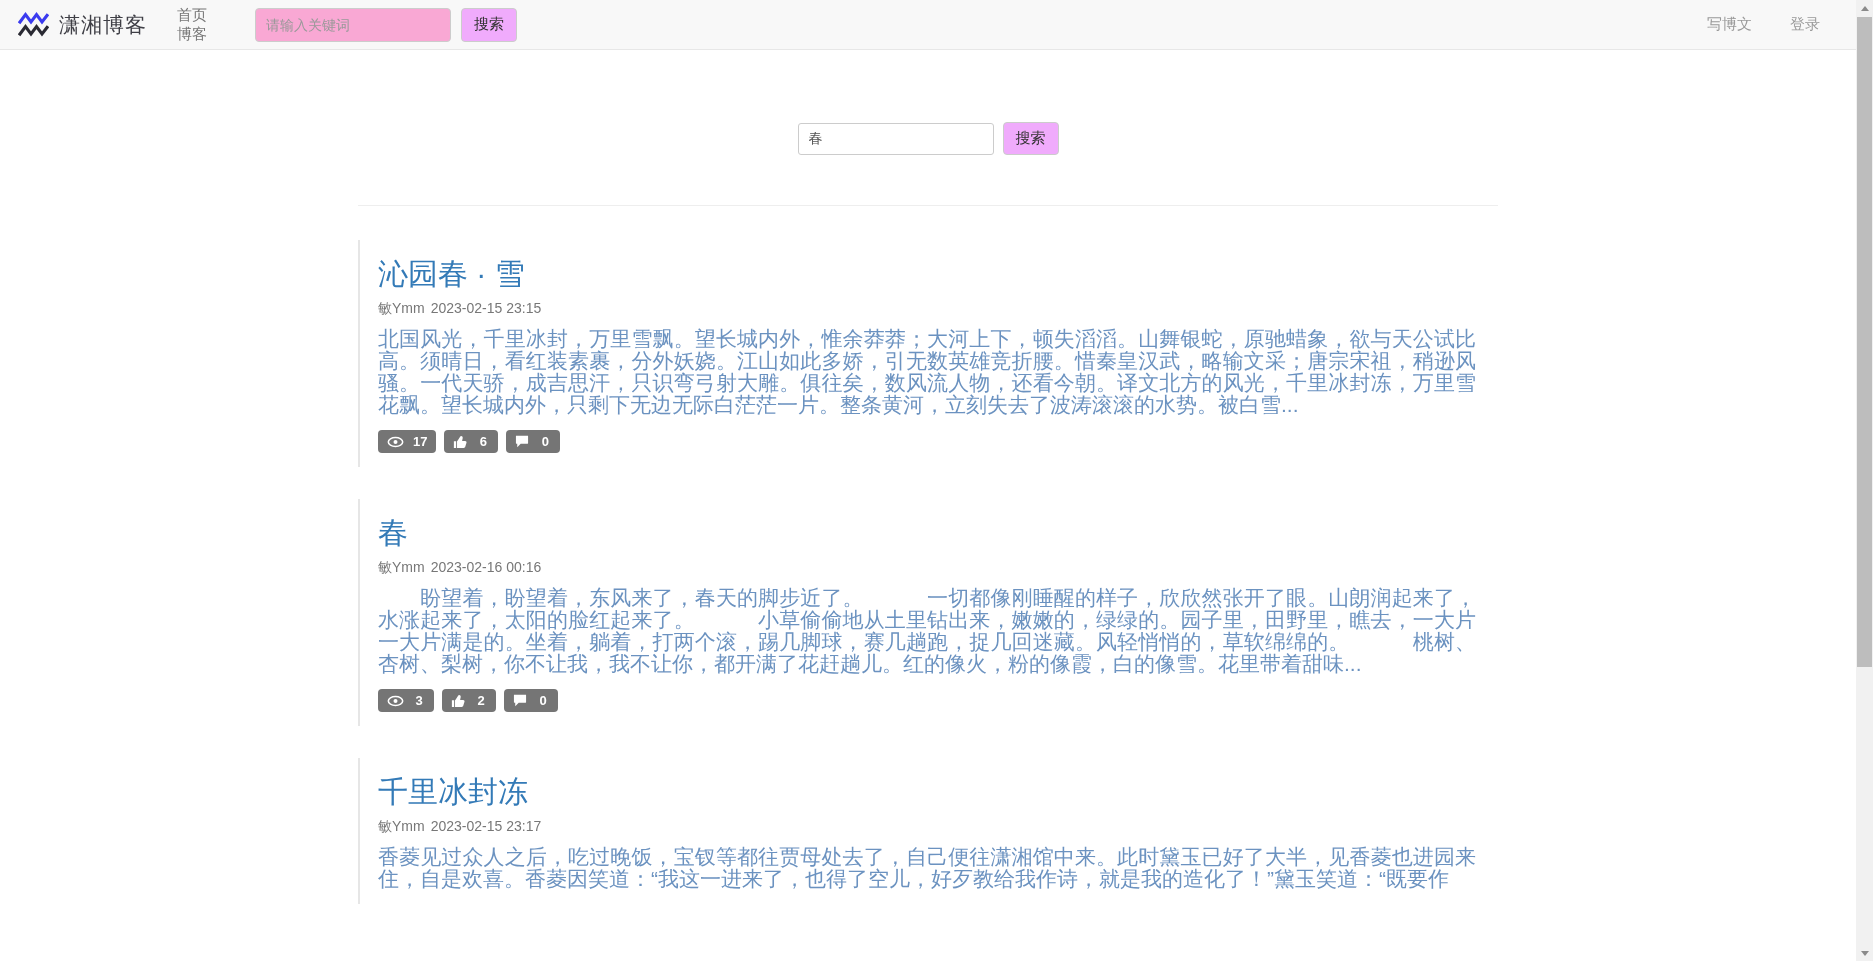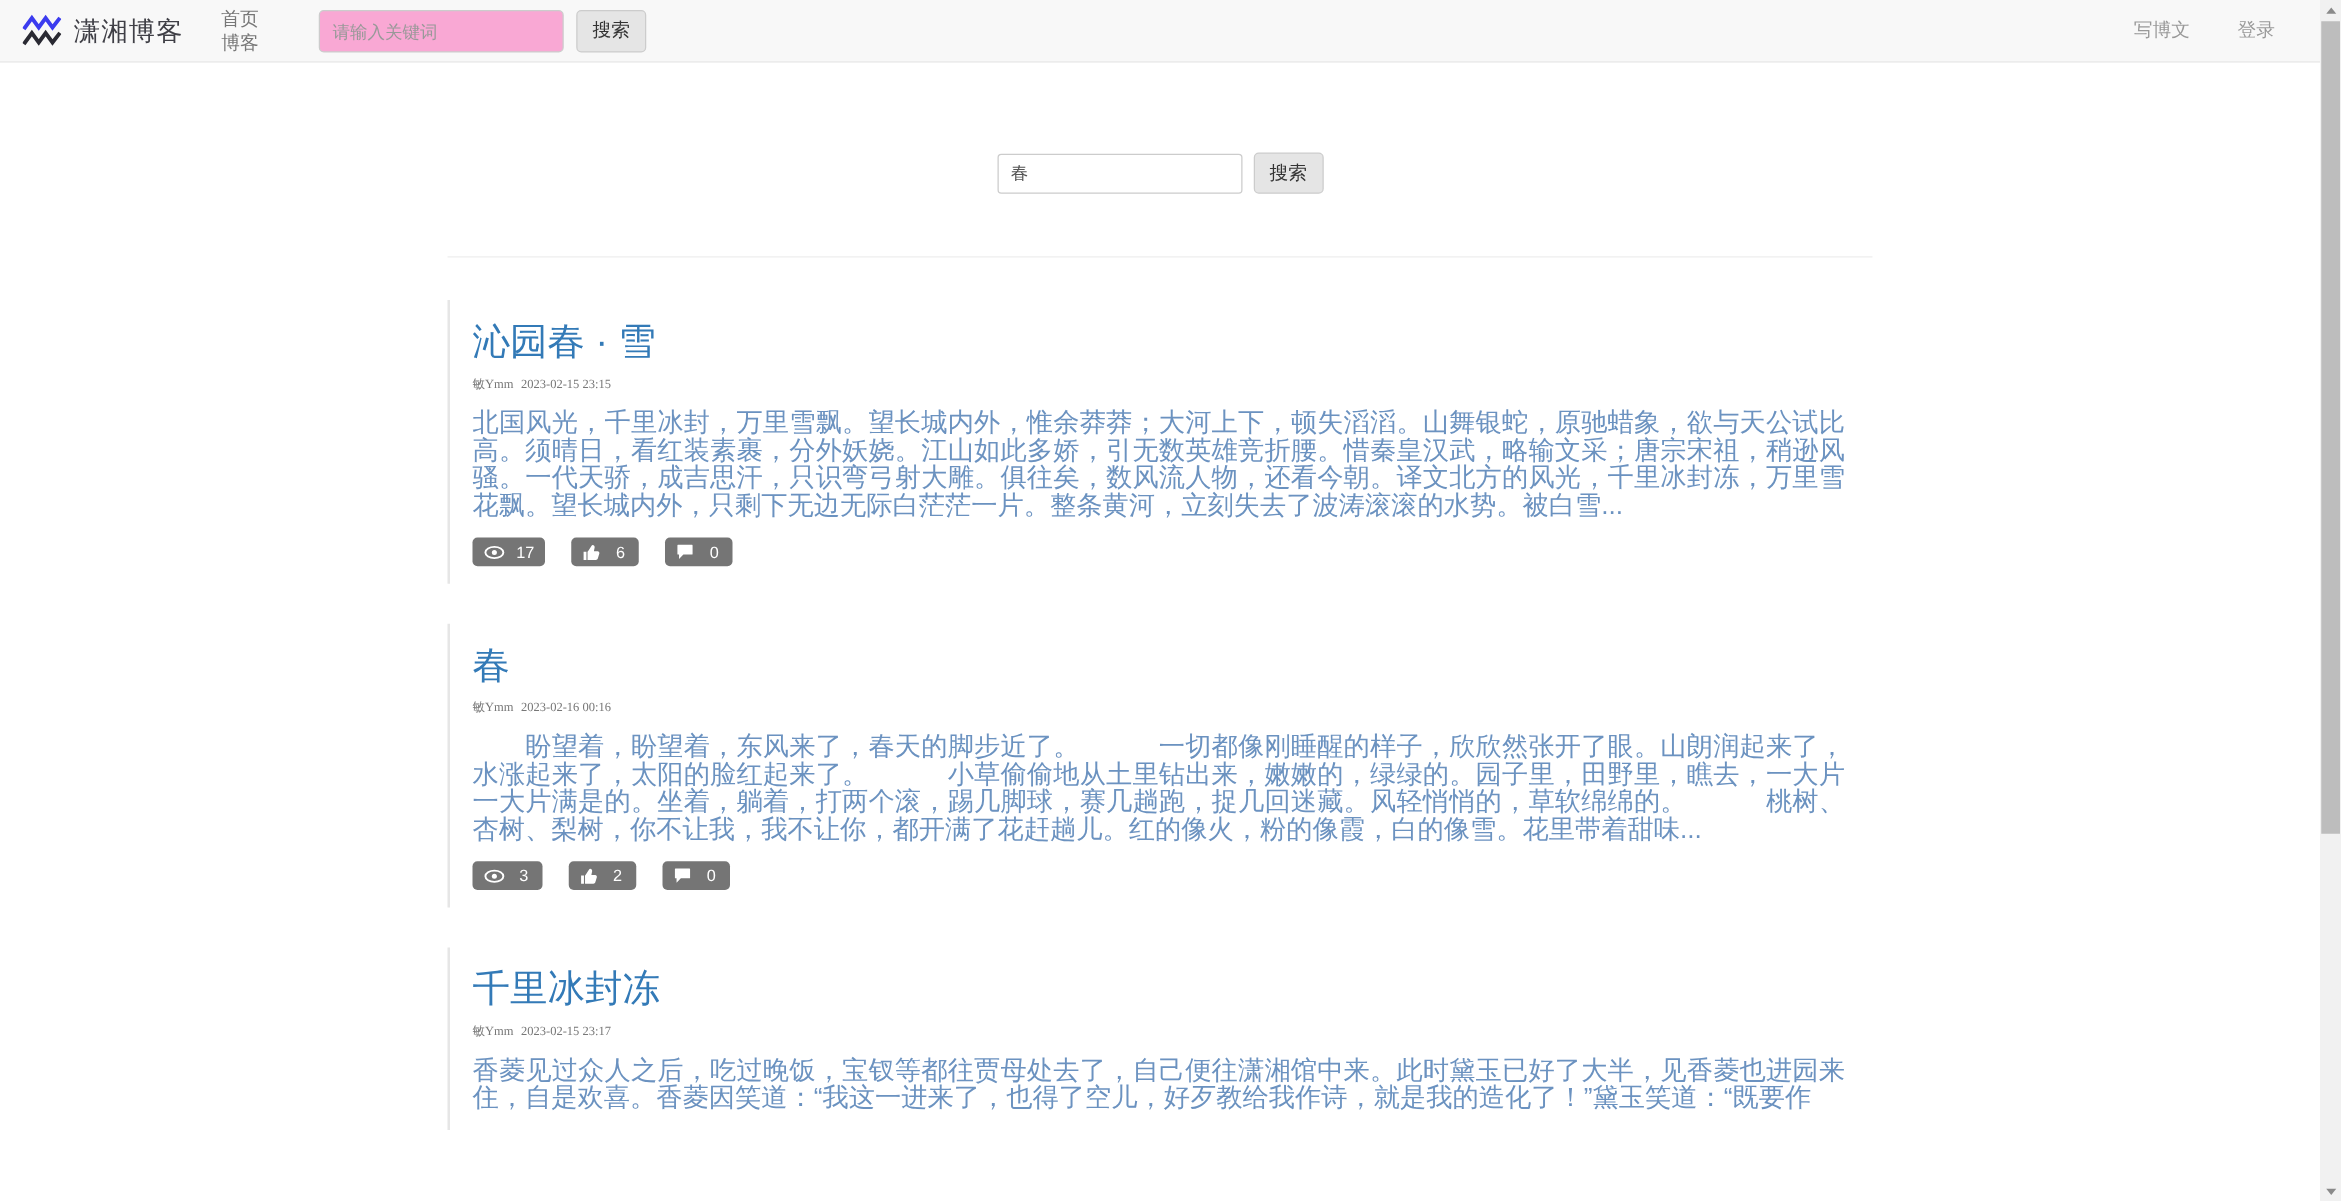--- a/index.html
+++ b/index.html
@@ -19,44 +19,44 @@
     display:flex;align-items:center;padding:0 18px;}
   .brand{display:flex;align-items:center;cursor:pointer;}
   .brand svg{display:block;}
   .brand-name{font-size:21px;color:#3f3f46;margin-left:10px;letter-spacing:1px;}
   .topnav{display:flex;margin-left:30px;flex-direction:column;}
   .topnav .nav-item{font-size:15px;color:#777;margin-right:34px;cursor:pointer;}
   .hdr-search{display:flex;align-items:center;margin-left:14px;}
   .hdr-search input{width:196px;height:34px;border:1px solid #ccc;border-radius:4px;
     padding:0 10px;font-size:14px;color:#555;background:#f9a8d4;outline:none;}
   .hdr-search input::placeholder{color:#999;}
-  .btn{height:34px;border:1px solid #ccc;border-radius:4px;background:#e5e5e5;color:#333;
+  .btn{height:34px;border:1px solid #ccc;border-radius:4px;background:#f0abfc;color:#333;
     font-size:15px;padding:0 12px;margin-left:10px;cursor:pointer;font-family:inherit;}
   .hdr-spacer{flex:1;}
   .hdr-actions{display:flex;align-items:flex-start;margin-right:18px;}
   .hdr-actions .action-link{font-size:15px;color:#999;margin-left:38px;cursor:pointer;}
 
   
   .main{width:1140px;margin:0 auto;}
   .search-section{margin-top:72px;display:flex;justify-content:center;align-items:center;}
   .search-section input{width:196px;height:32px;border:1px solid #ccc;border-radius:3px;
     padding:0 10px;font-size:14px;color:#555;outline:none;}
   .search-section .btn{height:33px;margin-left:9px;}
   .list-divider{border:none;border-top:1px solid #eee;margin-top:50px;margin-bottom:34px;}
 
   
   .post{border-left:2px solid #e6e6e6;padding:16px 22px 14px 18px;margin-bottom:32px;}
   .post-title{font-size:30px;line-height:36px;font-weight:500;color:var(--accent);cursor:pointer;}
-  .post-meta{margin-top:6px;font-size:10px;line-height:20px;color:var(--meta-gray);font-family:Liberation Serif, serif;}
+  .post-meta{margin-top:6px;font-size:14px;line-height:20px;color:var(--meta-gray);}
   .post-meta .post-author{margin-right:6px;}
   .post-excerpt{margin-top:10px;font-size:21px;line-height:22px;color:var(--excerpt-blue);
     text-align:justify;}
   .post-stats{margin-top:14px;display:flex;}
   .stat-badge{display:inline-flex;align-items:center;background:var(--badge-gray);color:#fff;
-    border-radius:4px;padding:4px 9px;margin-right:21px;font-size:13px;font-weight:normal;min-width:54px;
+    border-radius:4px;padding:4px 9px;margin-right:8px;font-size:13px;font-weight:bold;min-width:54px;
     justify-content:space-between;}
   .stat-badge svg{display:block;margin-right:9px;}
   .stat-badge .stat-num{min-width:12px;text-align:center;}
 
   
   .scrollbar{position:absolute;top:0;right:0;width:17px;height:961px;background:#f1f1f1;z-index:10;}
   .sb-arrow{position:absolute;left:0;width:17px;height:16px;display:flex;align-items:center;justify-content:center;cursor:pointer;}
   .sb-arrow.up{top:0;}
   .sb-arrow.down{bottom:0;}
   .tri-up{width:0;height:0;border-left:4px solid transparent;border-right:4px solid transparent;border-bottom:5px solid #8a8a8a;}

